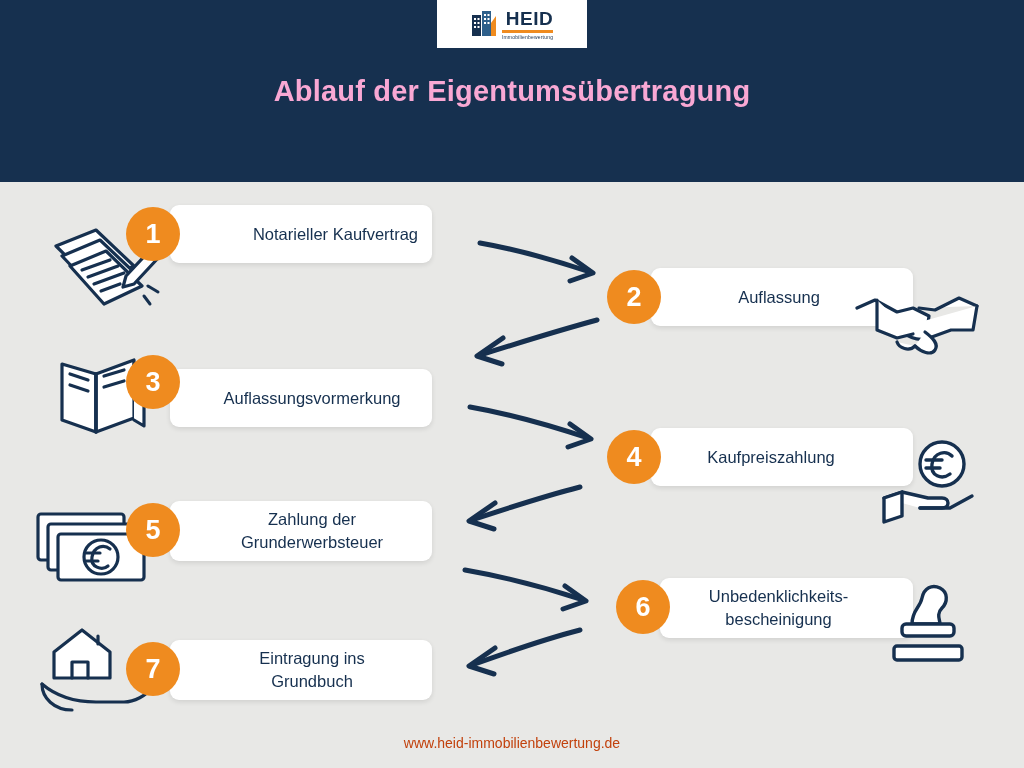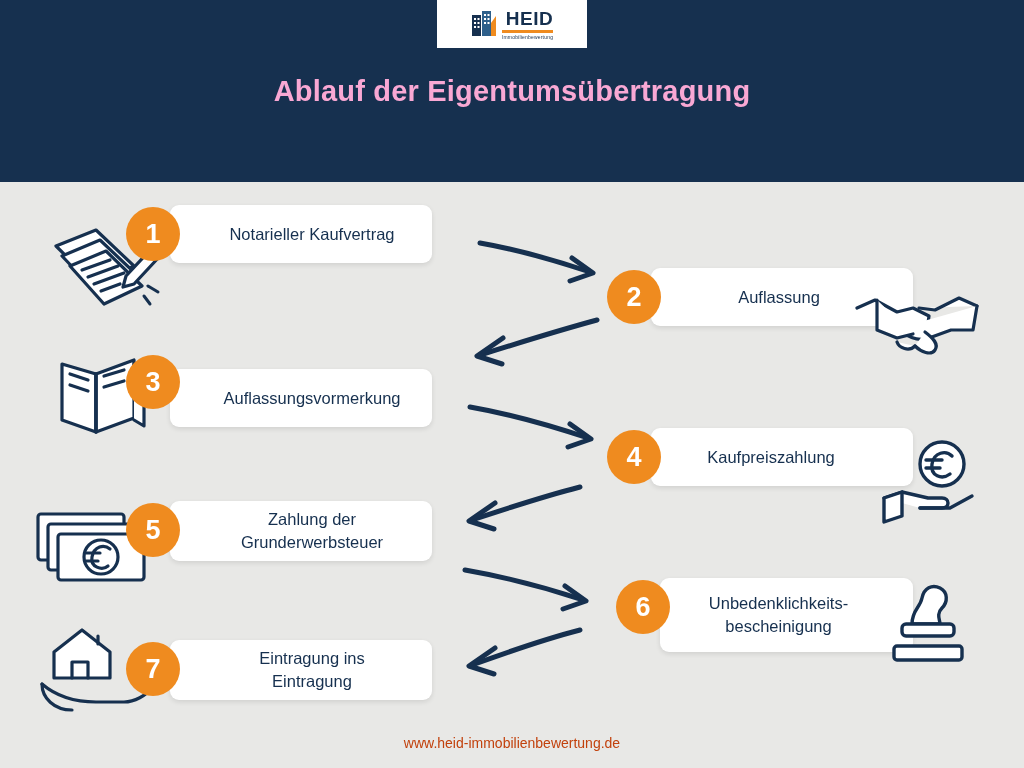--- a/index.html
+++ b/index.html
@@ -122,35 +122,35 @@
     justify-content: center;
     z-index: 3;
   }
   .icon-wrap {
     position: absolute;
     z-index: 1;
   }
 
   
   #step-1 { left: 170px; top: 205px; }
-  #step-1 .card { width: 262px; height: 58px; padding-left: 36px; }
+  #step-1 .card { width: 262px; height: 58px; padding-left: 36px; justify-content: flex-end; }
   #step-3 { left: 170px; top: 353px; }
   #step-3 .card { width: 262px; height: 58px; padding-left: 36px; margin-top: 16px; }
   #step-5 { left: 170px; top: 501px; }
   #step-5 .card { width: 262px; height: 60px; padding-left: 36px; }
   #step-7 { left: 170px; top: 640px; }
   #step-7 .card { width: 262px; height: 60px; padding-left: 36px; }
 
   
   #step-2 { left: 651px; top: 268px; }
   #step-2 .card { width: 262px; height: 58px; padding-right: 20px; }
   #step-4 { left: 651px; top: 428px; }
   #step-4 .card { width: 262px; height: 58px; padding-right: 36px; }
   #step-6 { left: 660px; top: 578px; }
-  #step-6 .card { width: 253px; height: 74px; padding-right: 30px; }
+  #step-6 .card { width: 253px; height: 60px; padding-right: 30px; }
 
   .badge-left  { left: -44px; top: 2px; }
 
   .footer {
     position: absolute;
     left: 0;
     top: 735px;
     width: 1024px;
     text-align: center;
     color: #c2410c;
@@ -368,20 +368,20 @@
         <path d="M4 62 C 18 74, 36 80, 58 80 L86 80 C 96 80, 108 74, 116 64" fill="none"></path>
         <path d="M4 62 C 4 76, 16 88, 34 88" fill="none"></path>
       </g>
     </svg>
   </div>
   <div class="step" id="step-7">
     <div class="badge badge-left">7</div>
     <div class="card">
       <span>
         <span style="display:block">Eintragung ins</span>
-        <span style="display:block">Eintragung</span>
+        <span style="display:block">Grundbuch</span>
       </span>
     </div>
   </div>
 
   <div class="footer">www.heid-immobilienbewertung.de</div>
 
 </div>
 
 </body></html>

